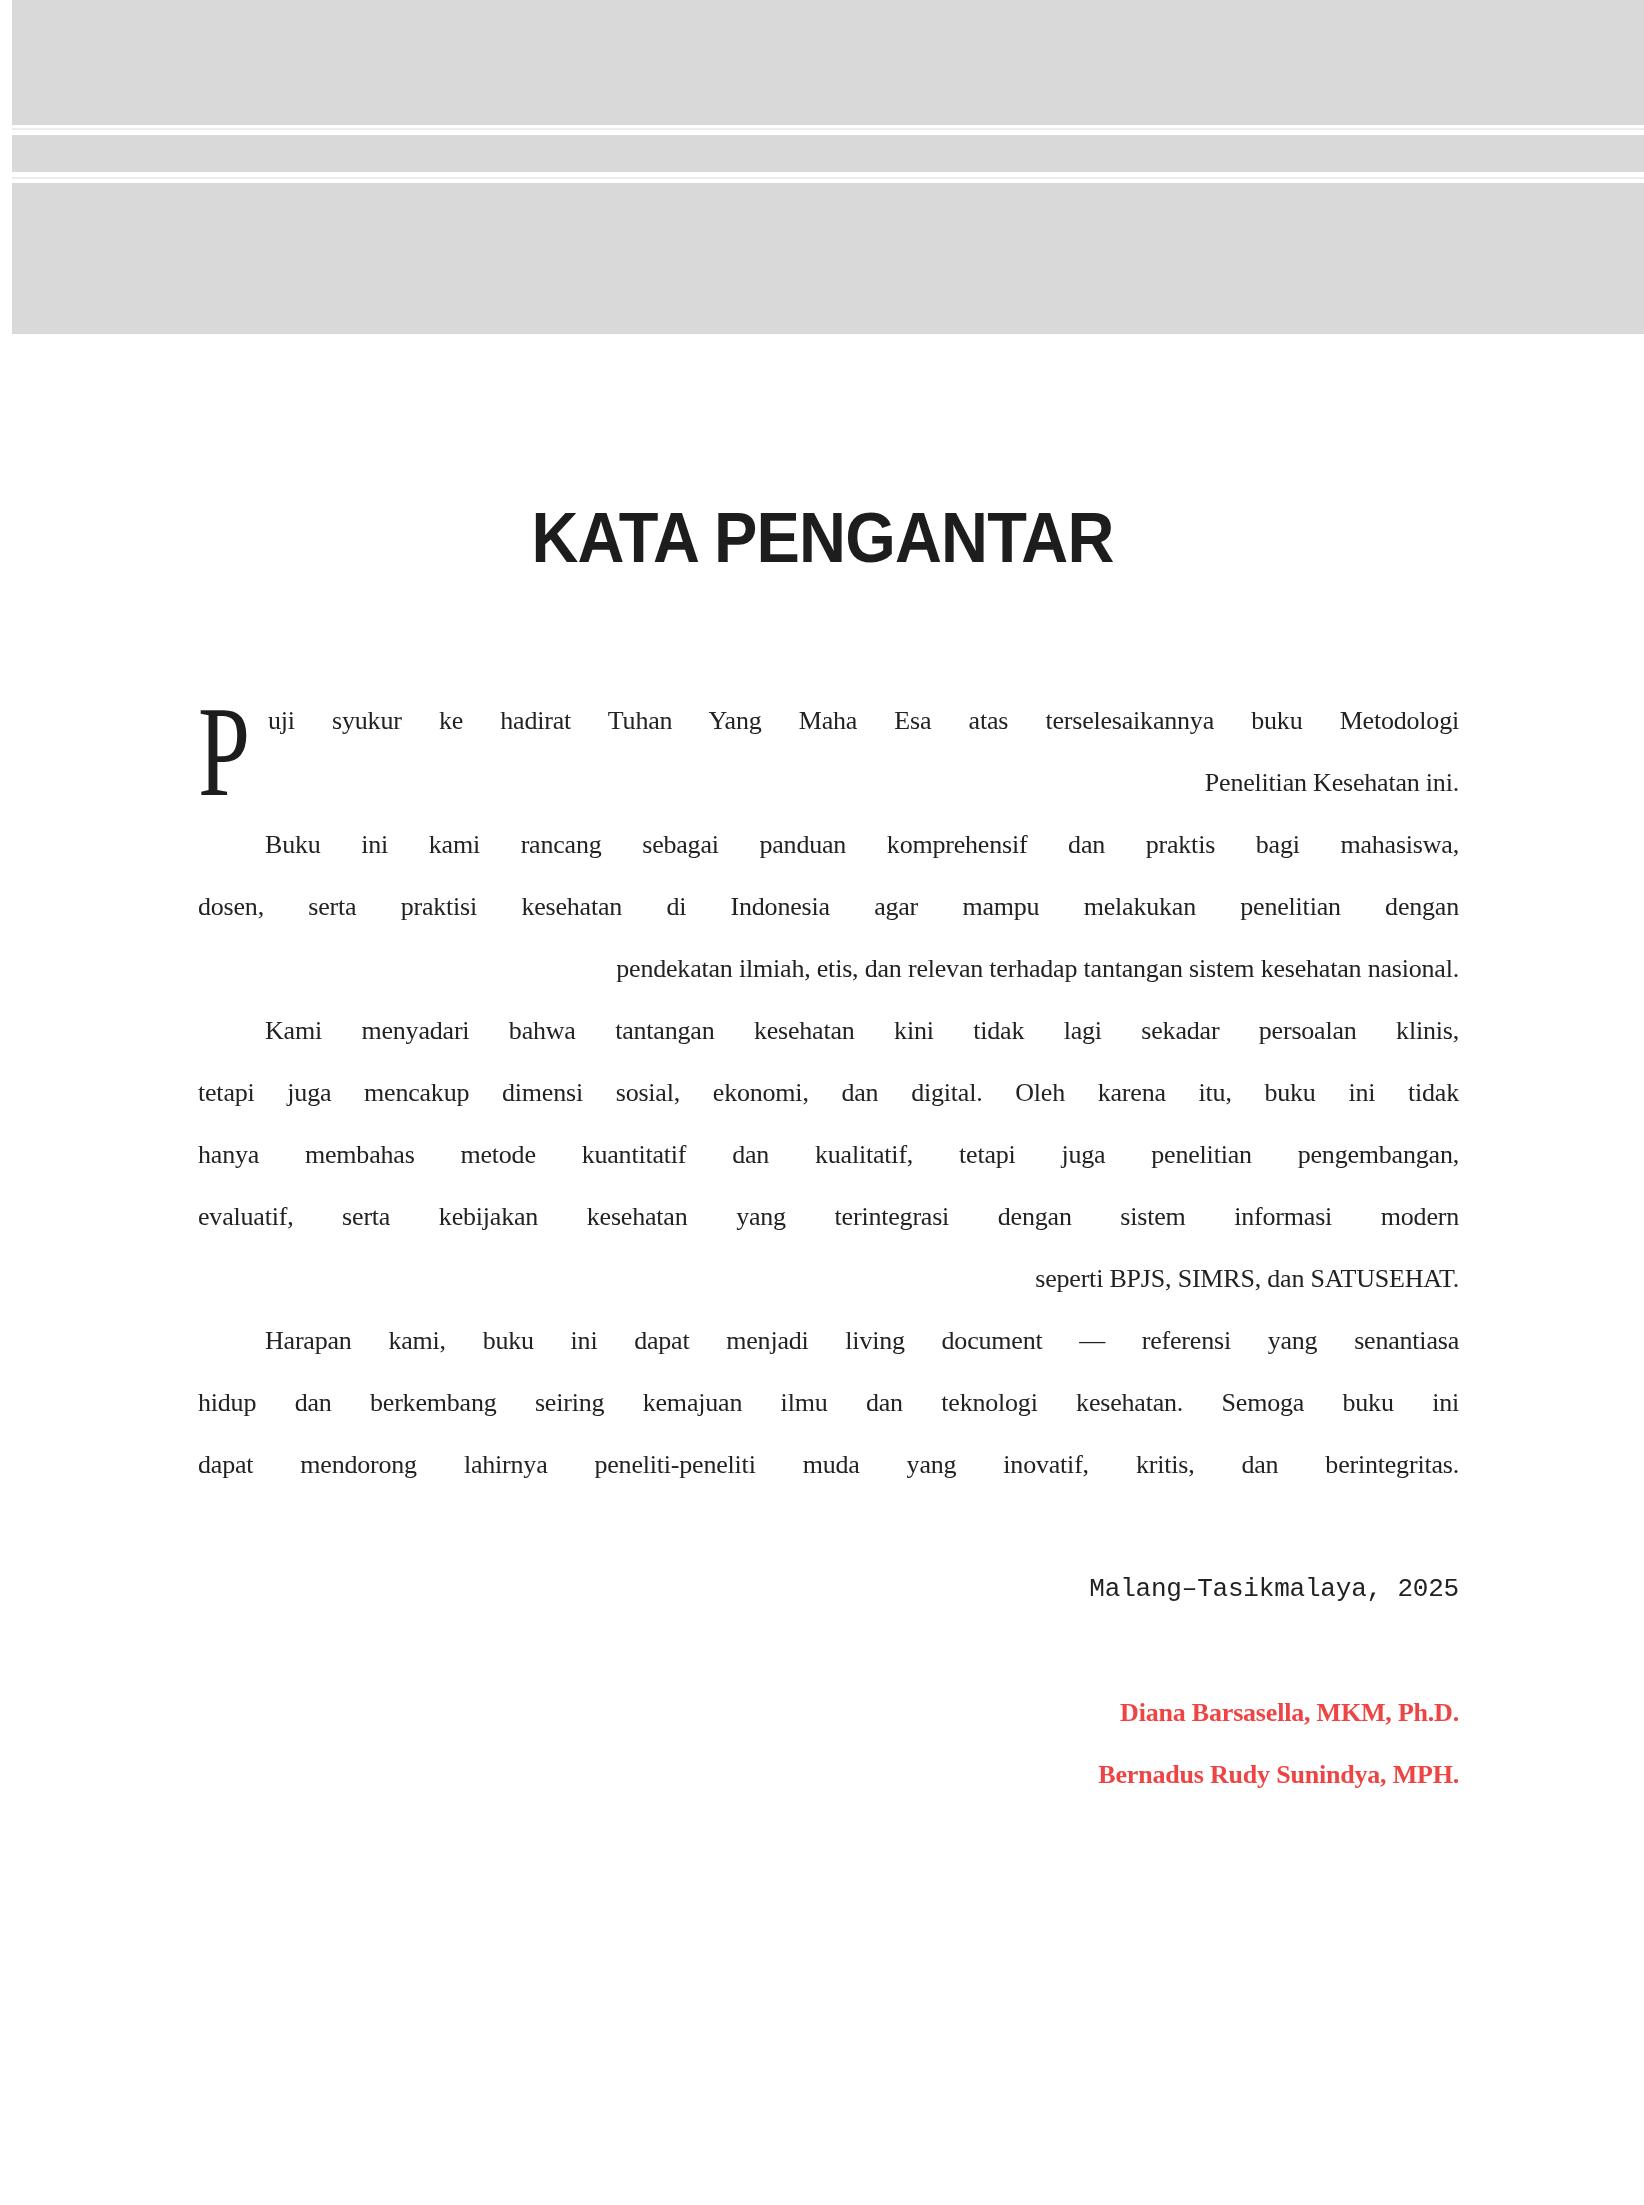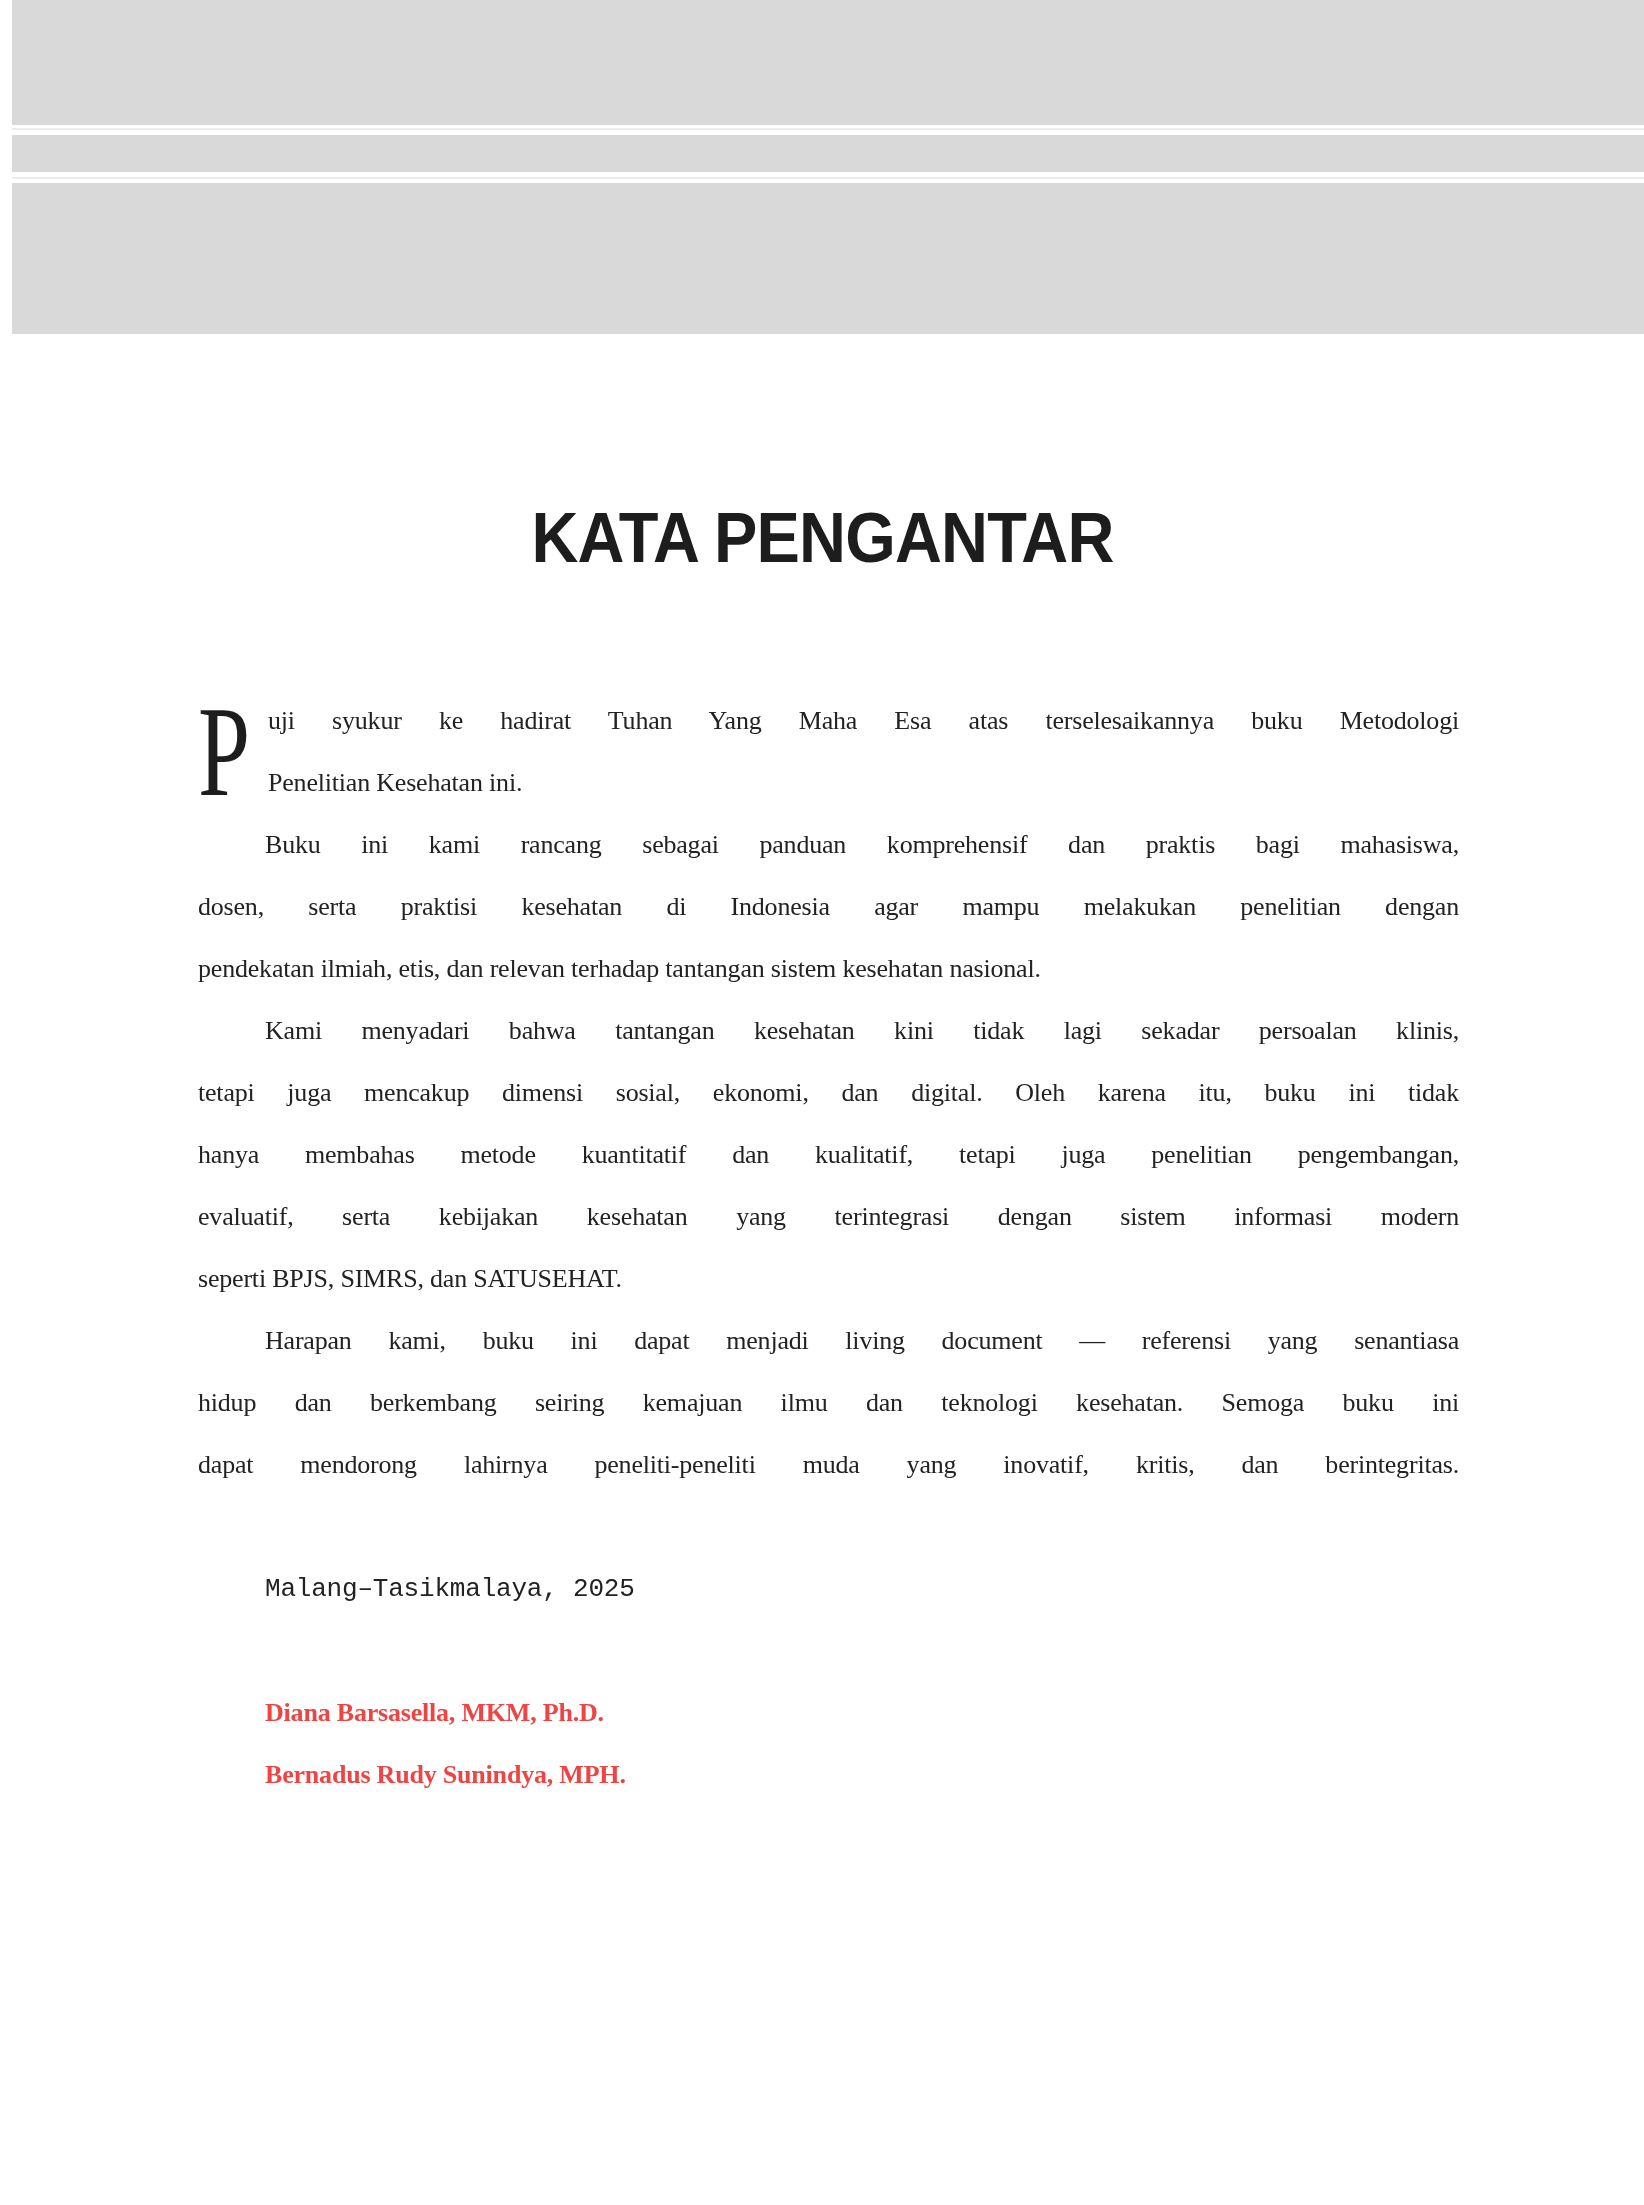--- a/index.html
+++ b/index.html
@@ -61,21 +61,21 @@
   .body-text {
     position: absolute;
     left: 198px;
     width: 1261px;
     top: 690px;
     font-size: 26px;
     line-height: 62px;
     letter-spacing: -0.2px;
     color: var(--text);
   }
-  .ln { text-align: left; }
+  .ln { text-align: right; }
   .j  { text-align: justify; text-align-last: justify; }
   .dc { margin-left: 70px; }      
   .ind { text-indent: 67px; }     
   .closing-date { margin-top: 62px; margin-left: 67px; font-family: Liberation Mono, monospace; }
   .author { margin-left: 67px; font-weight: bold; color: #ef4444; }
   .author.first { margin-top: 62px; }
 
   
   .footer-left {
     position: absolute;

